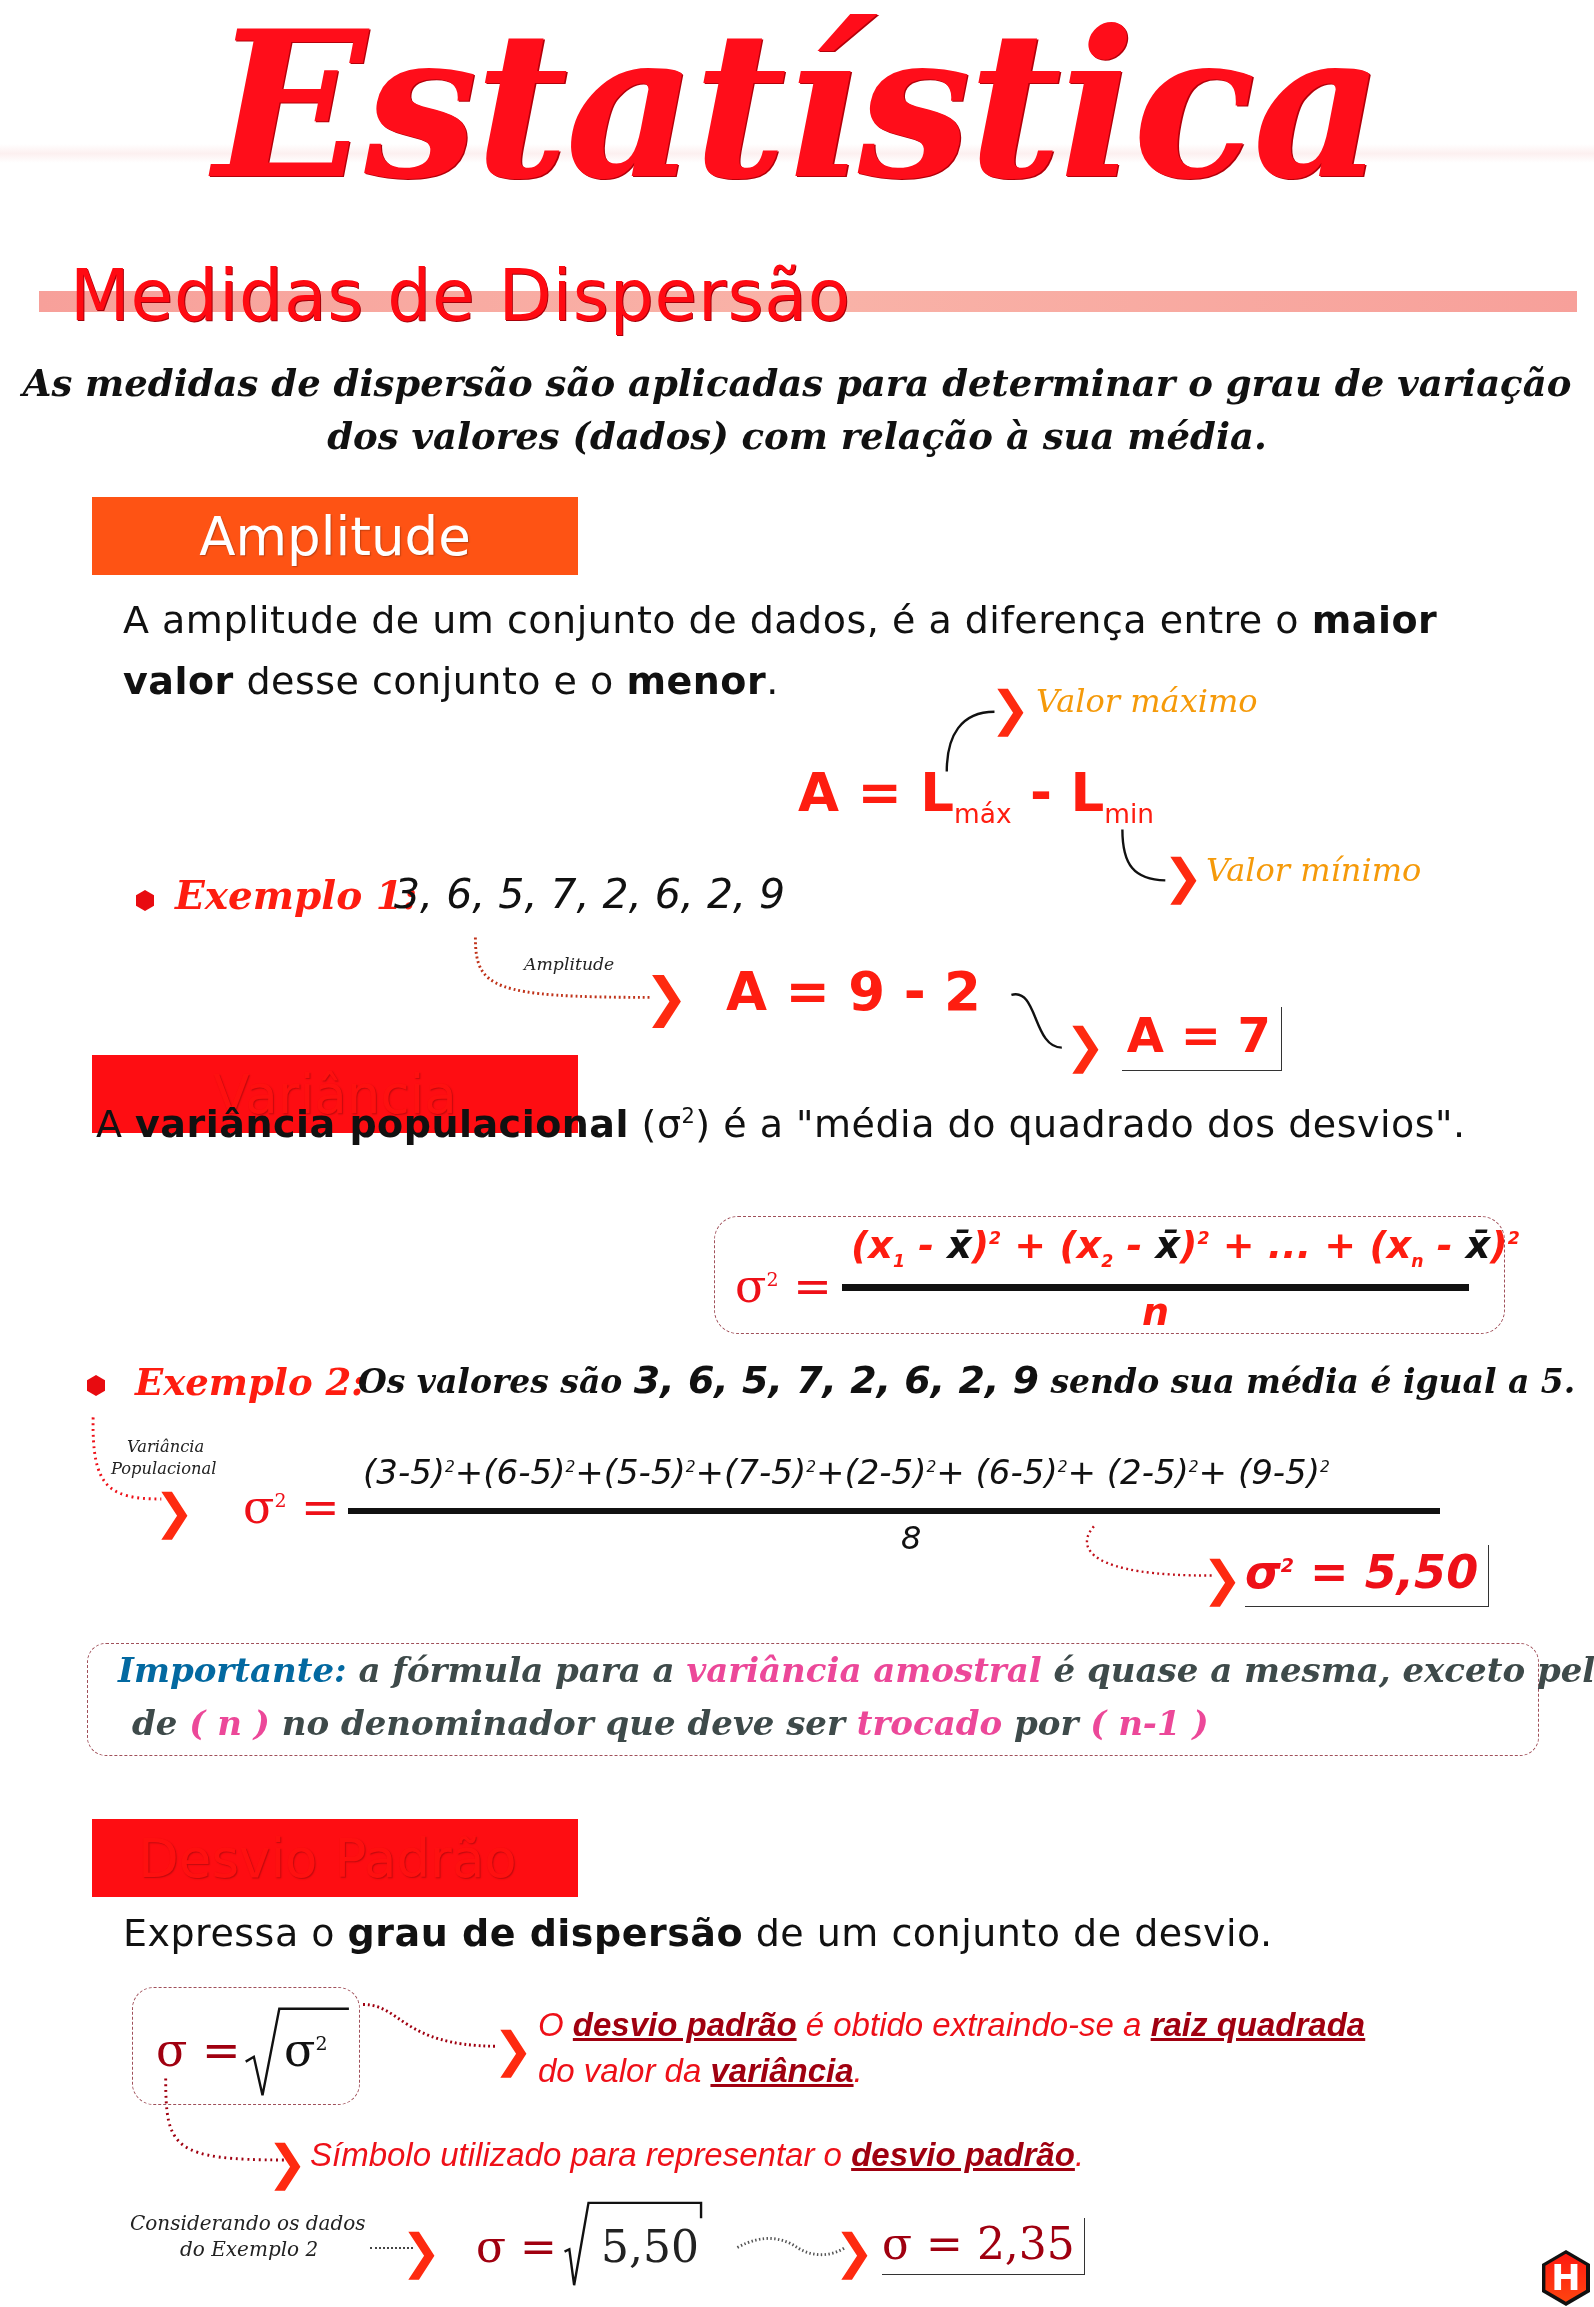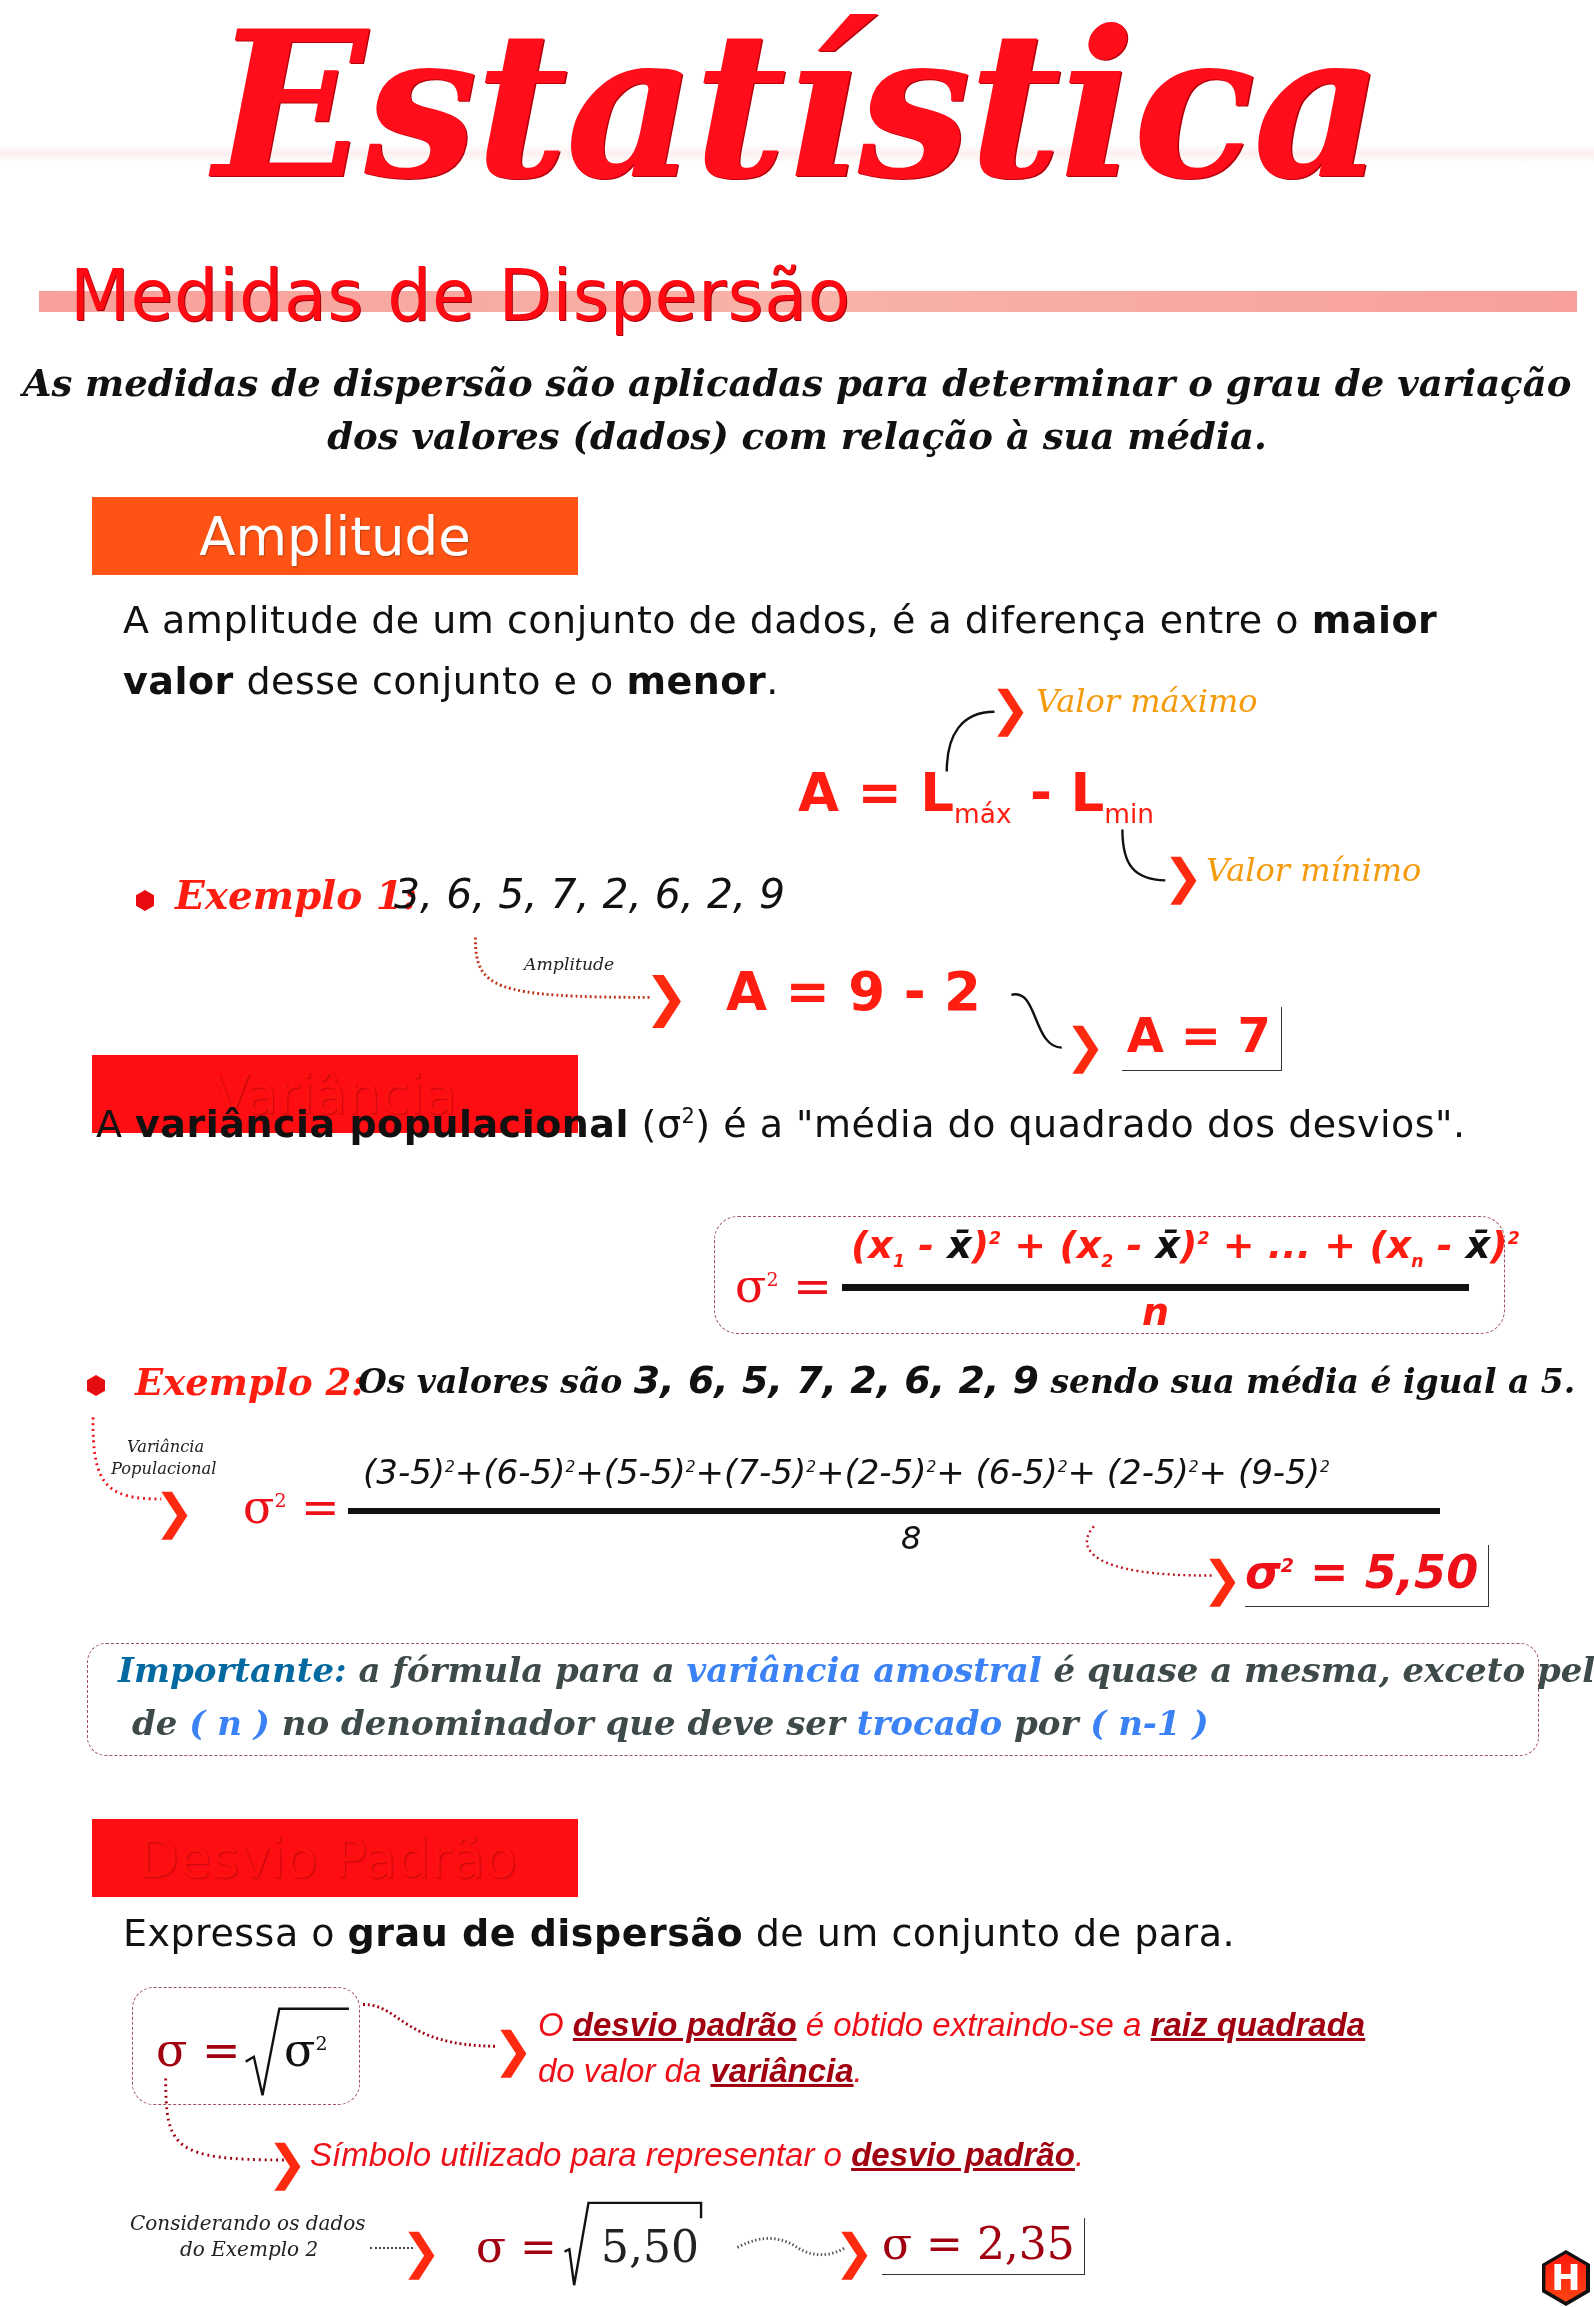--- a/index.html
+++ b/index.html
@@ -49,21 +49,21 @@
   .ex-vals { font-family: "DejaVu Sans", sans-serif; font-style: italic; font-size: 41px; color: #111; }
 
   .dashbox { border: 1.9px dashed #a0505a; border-radius: 24px; }
 
   .frac-line { height: 6.7px; background: #111; }
 
   .small-script { font-family: "DejaVu Serif", serif; font-style: italic; font-size: 17.3px; color: #222; }
 
   .important { font-family: "DejaVu Serif", serif; font-style: italic; font-weight: bold; font-size: 34px; color: #3e4a4a; line-height: 53px; }
   .important .imp-label { color: #0369a1; }
-  .important .dark { color: #3b82f6; margin-top: 27px; }
+  .important .dark { color: #ec4899; margin-top: 27px; }
 
   .sd-note { font-family: Liberation Sans, sans-serif; font-style: italic; font-size: 33px; color: #ee1018; line-height: 46px; }
   .sd-note u { color: #a00010; text-decoration: underline; font-weight: bold; }
 
   .underline-hook { border-bottom: 1.9px solid #333; border-right: 1.4px solid #333; }
 
   .logo { width: 48px; height: 56px; background: #111;
     clip-path: polygon(50% 0, 100% 25%, 100% 75%, 50% 100%, 0 75%, 0 25%); }
   .logo-inner { position: absolute; left: 3.4px; top: 3.8px; width: 41px; height: 48px;
     background: linear-gradient(#fe1a10, #fe4410);
@@ -177,21 +177,21 @@
 <div class="abs important" style="left:118px; top:1644px; white-space:nowrap;">
   <span class="imp-label">Importante:</span><span> a fórmula para a </span><span class="dark">variância amostral</span><span> é quase a mesma, exceto pelo valor</span>
 </div>
 <div class="abs important" style="left:132px; top:1697px; white-space:nowrap;">
   <span>de </span><span class="dark">( n )</span><span> no denominador que deve ser </span><span class="dark">trocado</span><span> por </span><span class="dark">( n-1 )</span>
 </div>
 
 <div class="abs sec-head red left-text" style="top:1819px; padding-left:46px;">Desvio Padrão</div>
 
 <div class="abs body-text" style="left:123px; top:1911px;">
-  <span>Expressa o </span><b>grau de dispersão</b><span> de um conjunto de para.</span>
+  <span>Expressa o </span><b>grau de dispersão</b><span> de um conjunto de desvio.</span>
 </div>
 
 <div class="abs dashbox" style="left:132px; top:1987px; width:228px; height:118px; border-radius:21.6px;"></div>
 <div class="abs" style="left:156px; top:2023px; font-family:'DejaVu Serif',serif; font-size:46px; color:#a00010;">σ =</div>
 <svg style="left:243px; top:2004px;" width="111" height="96" viewBox="0 0 230 200">
   <path d="M5 120 L 22 110 L 40 190 L 75 10 L 220 10" stroke="#111" stroke-width="5" fill="none"></path>
 </svg>
 <div class="abs" style="left:284px; top:2023px; font-family:'DejaVu Serif',serif; font-size:46px; color:#111;"><span>σ</span><sup style="font-size:19px;">2</sup></div>
 
 <svg style="left:363px; top:2002px;" width="144" height="53" viewBox="0 0 300 110">

